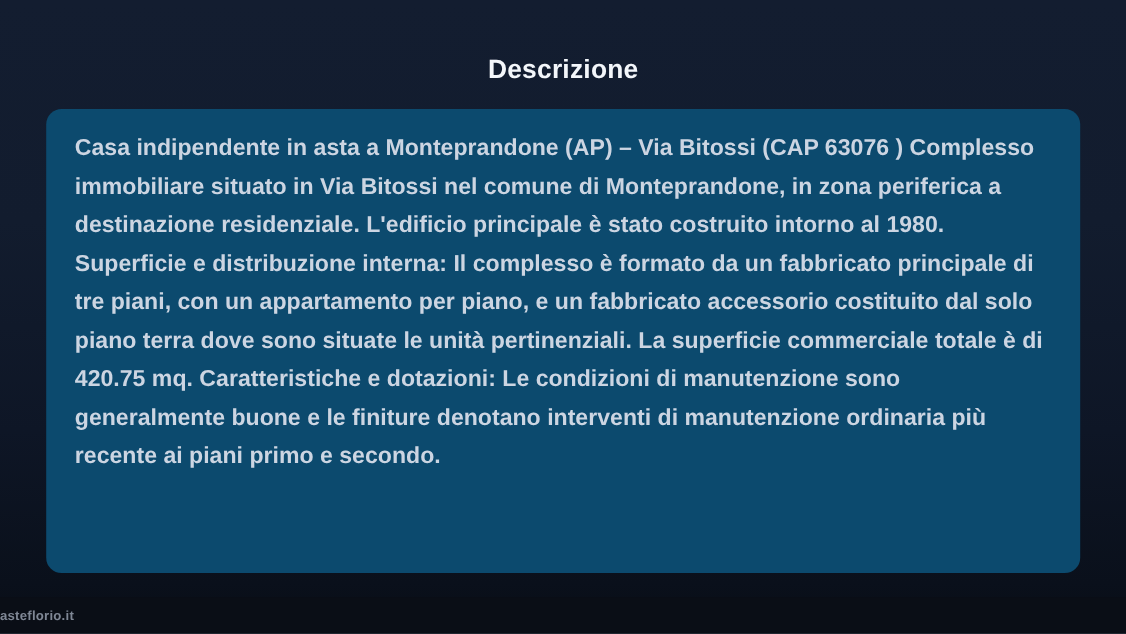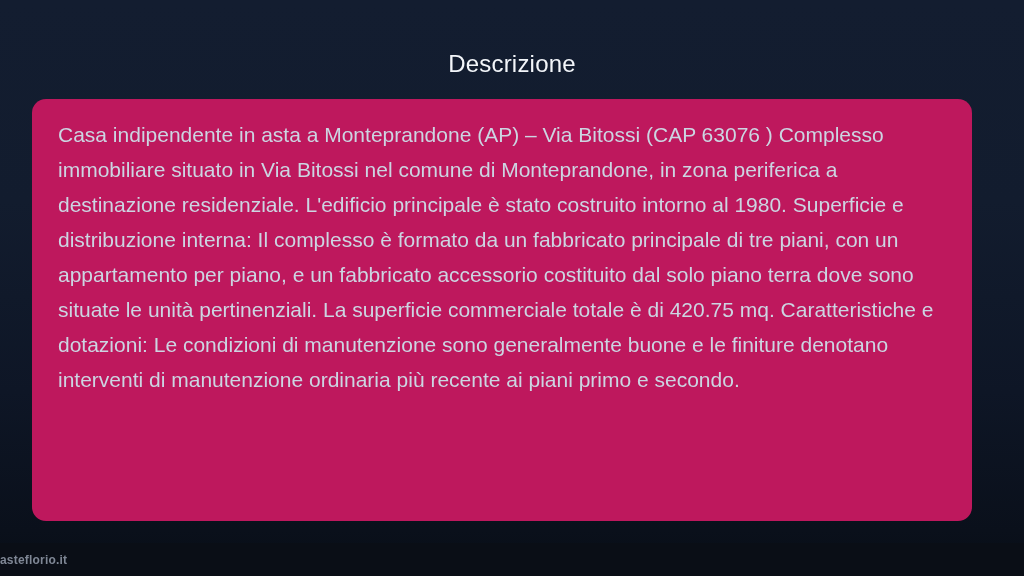--- a/index.html
+++ b/index.html
@@ -16,34 +16,35 @@
   }
   .page-title {
     position: absolute;
     top: 50px;
     left: 0;
     width: 100%;
     margin: 0;
     text-align: center;
     font-size: 24px;
     line-height: 28px;
-    font-weight: 400;
+    font-weight: 700;
     color: #f3f6fa;
     letter-spacing: 0.2px;
   }
   .description-card {
     position: absolute;
-    left: 32px;
+    left: 42px;
     top: 99px;
     width: 940px;
     height: 422px;
     box-sizing: border-box;
-    background: #be185d;
+    background: #0c4a6e;
     border-radius: 14px;
     padding: 18px 26px;
+    font-weight: bold;
   }
   .description-card p {
     margin: 0;
     font-size: 21px;
     line-height: 35px;
     color: #ccd5e2;
   }
   .footer-bar {
     position: absolute;
     left: 0;

